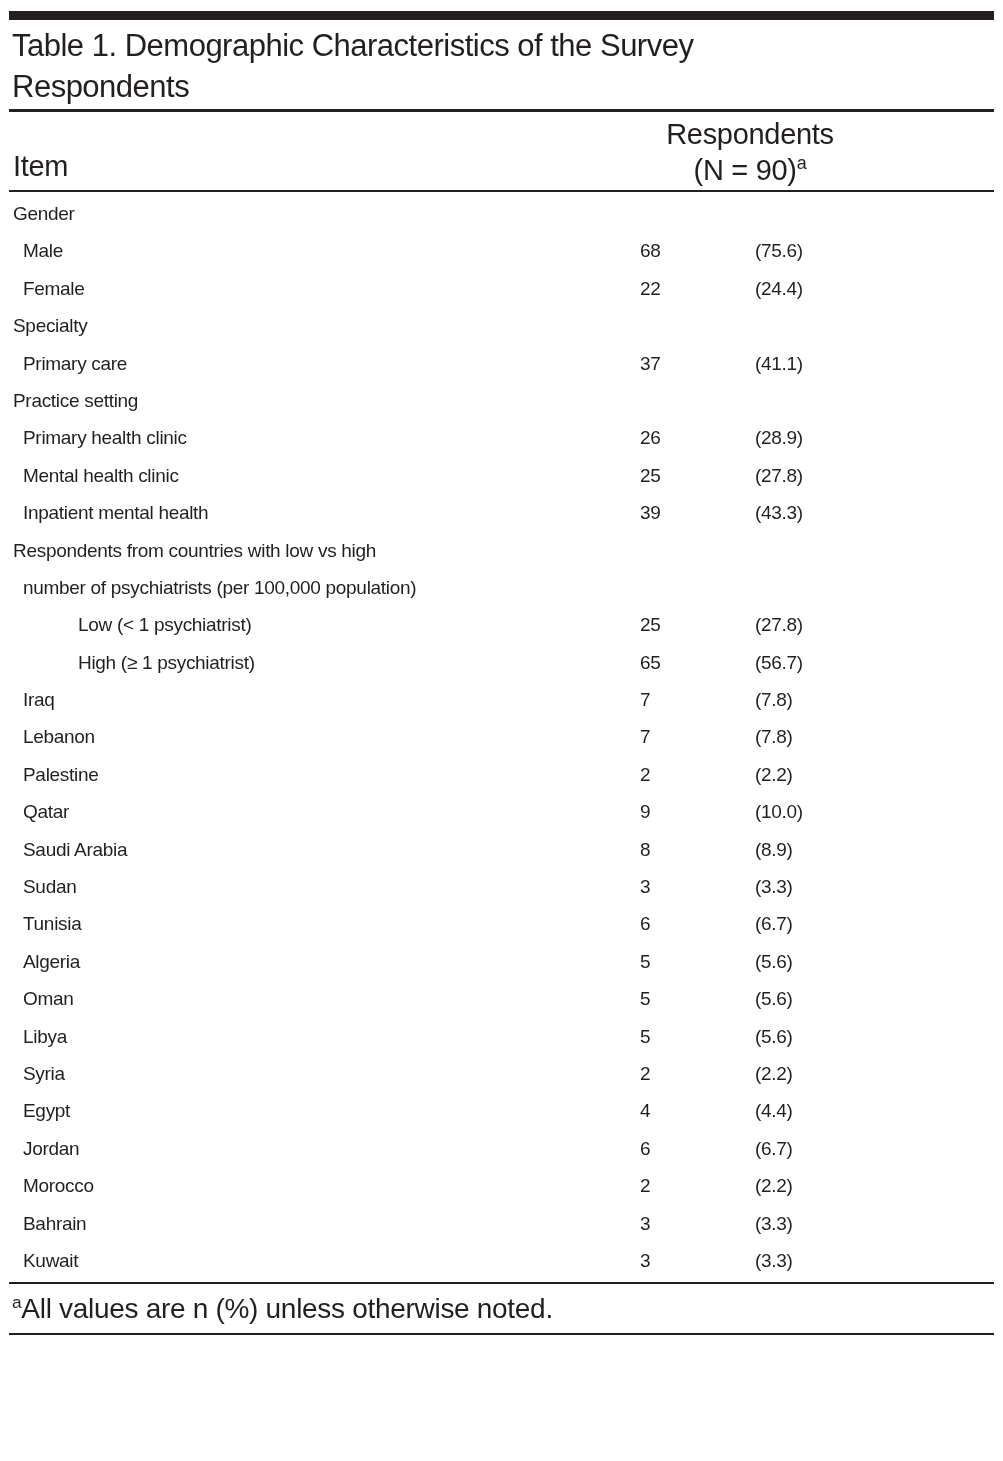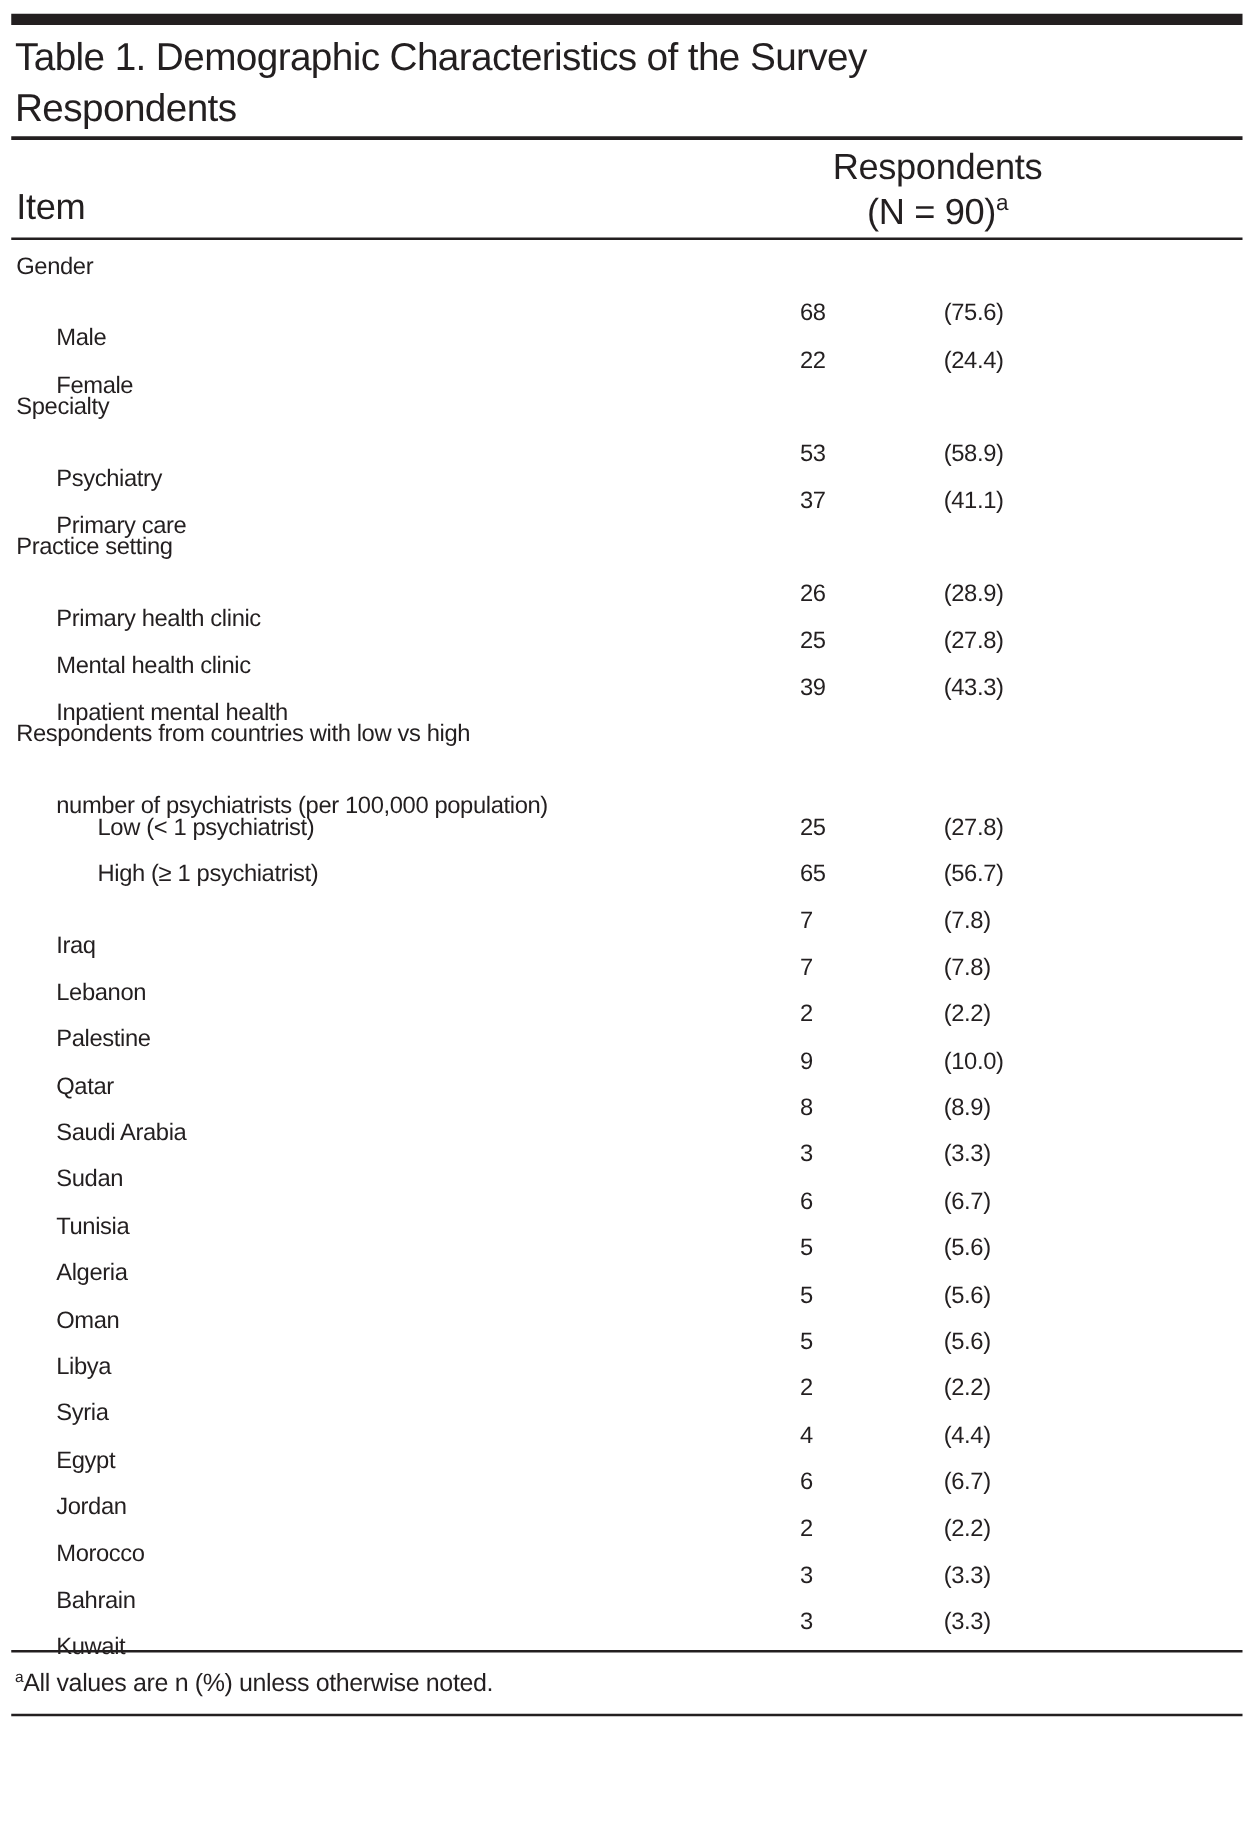--- a/index.html
+++ b/index.html
@@ -70,35 +70,35 @@
   .row {
     position: relative;
     height: 37.4px;
     line-height: 37.4px;
     font-size: 19px;
     letter-spacing: -0.3px;
     white-space: nowrap;
   }
   .row .lbl { display: inline-block; }
   .indent-0 .lbl { padding-left: 13px; }
-  .indent-1 .lbl { padding-left: 45px; margin-top: 20px; }
+  .indent-1 .lbl { padding-left: 23px; }
   .indent-2 .lbl { padding-left: 78px; }
   .row .vn {
     position: absolute;
     left: 640px;
     width: 88px;
     text-align: left;
   }
   .row .vp {
     position: absolute;
     left: 755px;
   }
   .footnote {
     margin: 3px 9px 0 12px;
-    font-size: 20px;
+    font-size: 28px;
     line-height: 44px;
     letter-spacing: -0.3px;
   }
 </style>
 </head>
 <body>
 
 <div class="page">
 
   <div class="topbar"></div>
@@ -132,25 +132,20 @@
     <span class="lbl">Female</span>
     <span class="vn">22</span>
     <span class="vp">(24.4)</span>
   </div>
       <div class="row indent-0">
     <span class="lbl">Specialty</span>
     <span class="vn"></span>
     <span class="vp"></span>
   </div>
       <div class="row indent-1">
-    <span class="lbl">Psychiatry</span>
-    <span class="vn">53</span>
-    <span class="vp">(58.9)</span>
-  </div>
-      <div class="row indent-1">
     <span class="lbl">Primary care</span>
     <span class="vn">37</span>
     <span class="vp">(41.1)</span>
   </div>
       <div class="row indent-0">
     <span class="lbl">Practice setting</span>
     <span class="vn"></span>
     <span class="vp"></span>
   </div>
       <div class="row indent-1">

